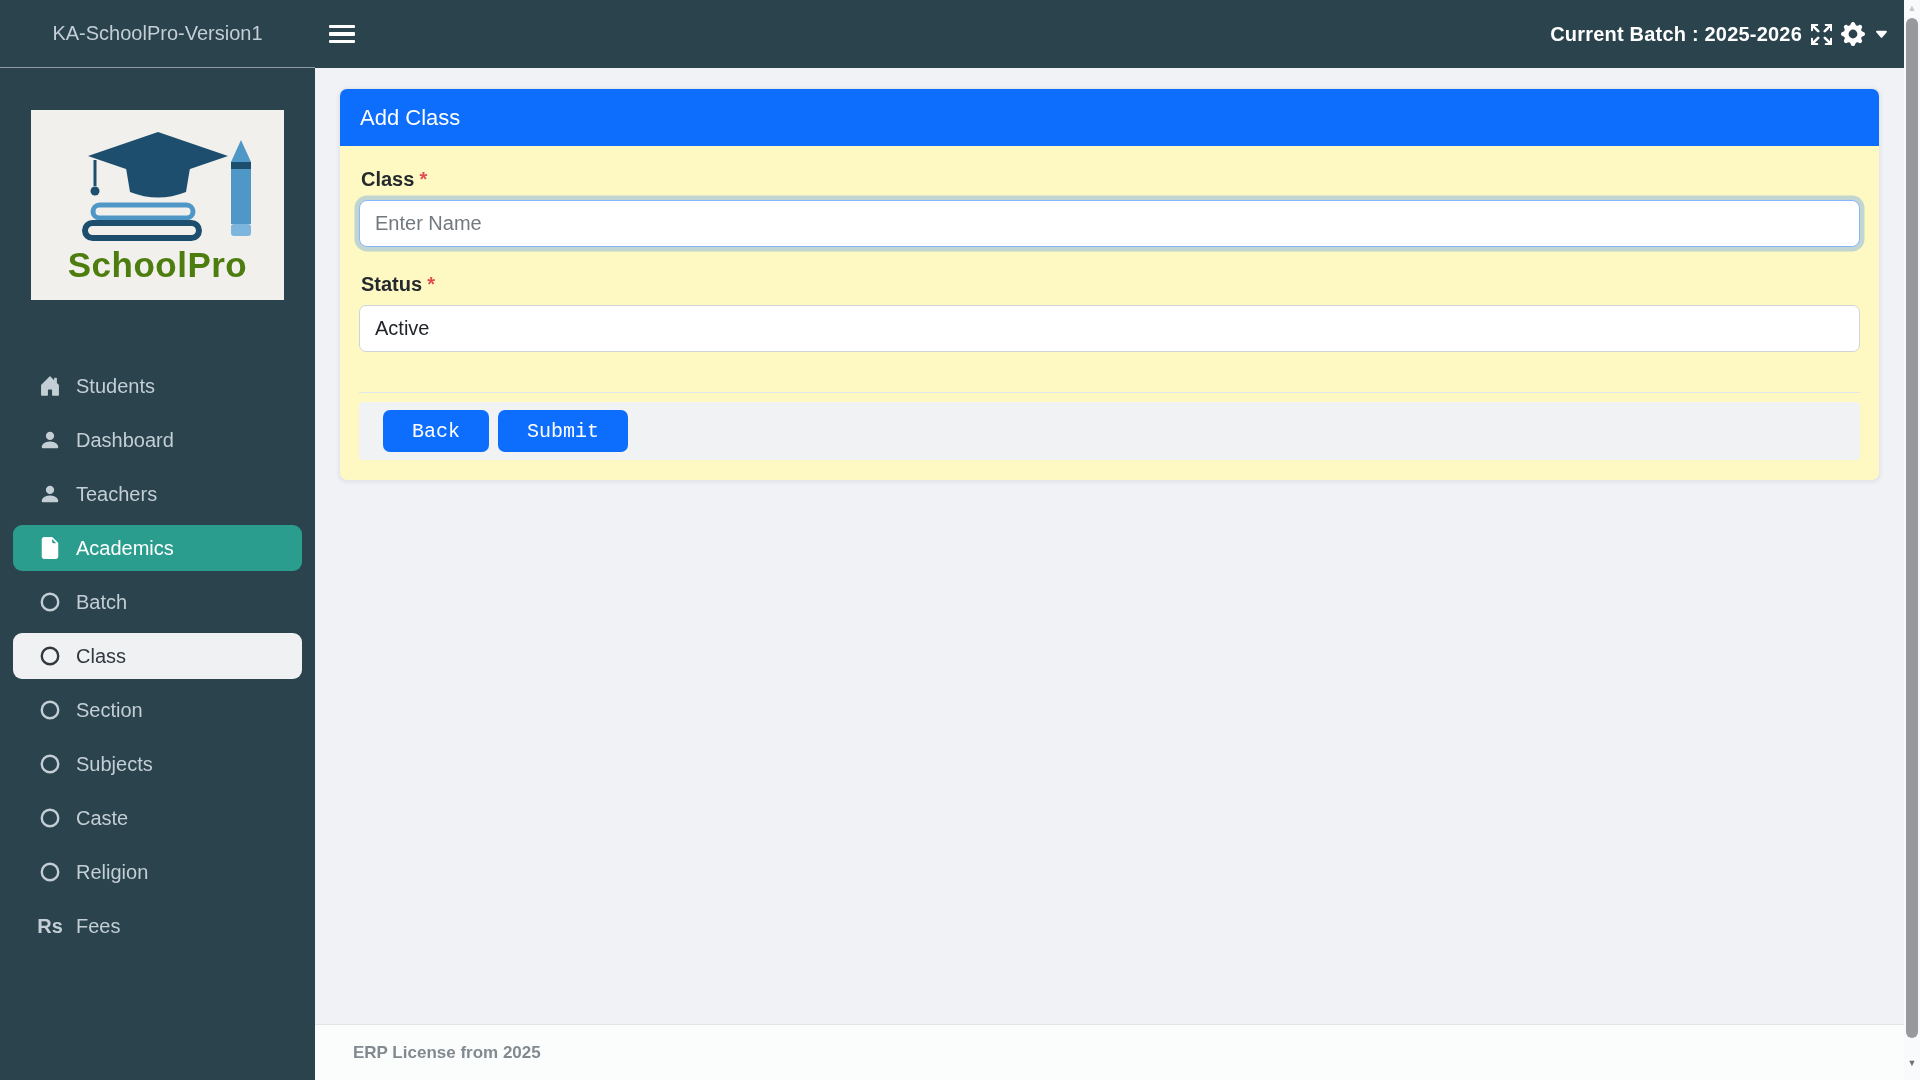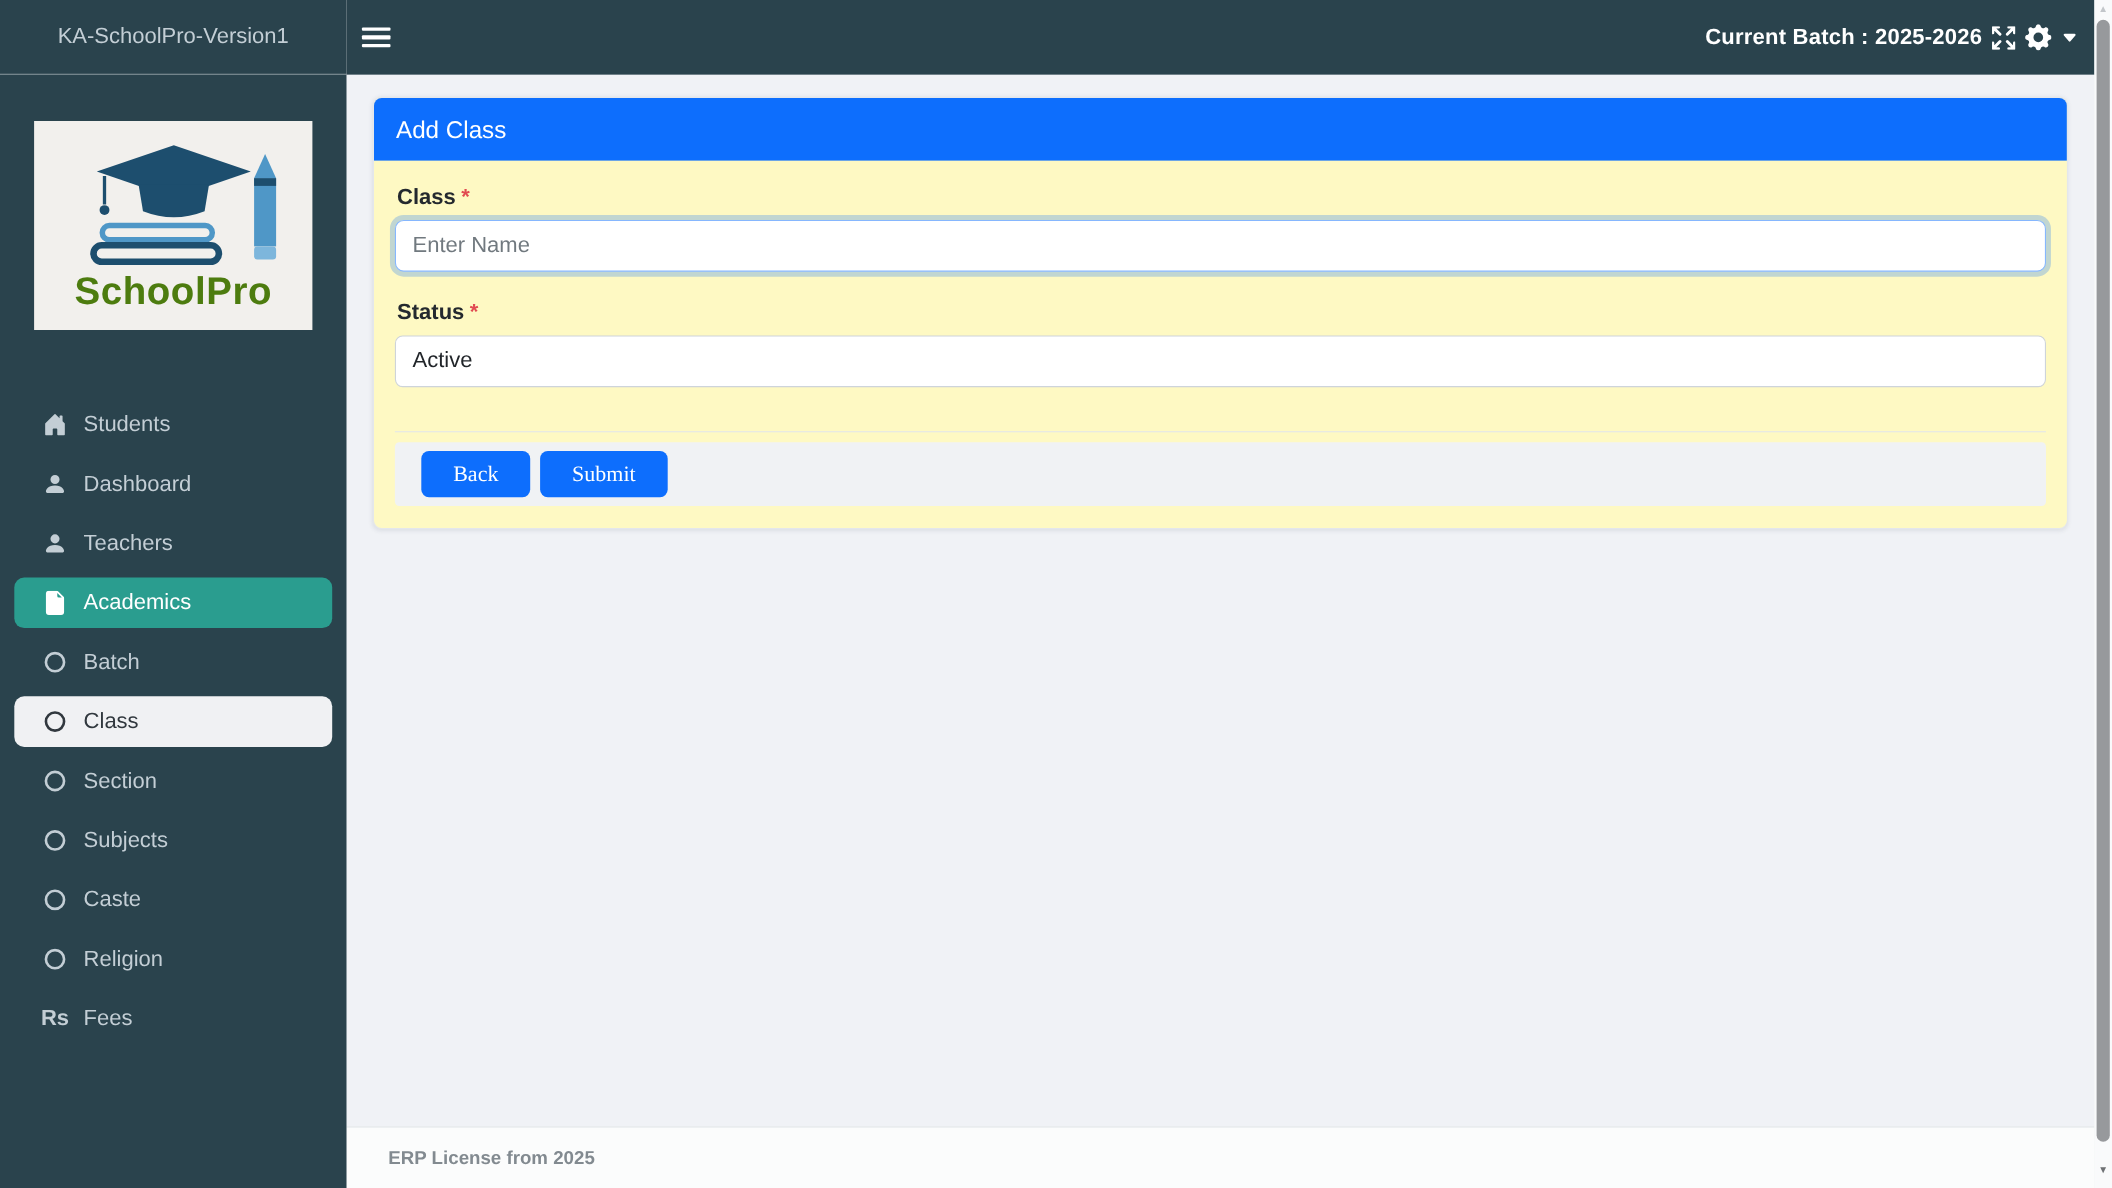--- a/index.html
+++ b/index.html
@@ -67,21 +67,21 @@
     display:flex; align-items:center; padding:0 15px; font-size:20px; color:#212529;
     margin-bottom:40px; cursor:pointer;
   }
   .card-divider { border:0; border-top:1px solid #e3e6e9; margin:0 0 9px; }
   .action-strip {
     background:#f0f2f4; border-radius:4px; height:58px; display:flex; align-items:center;
     padding-left:24px; gap:9px; margin-bottom:20px;
   }
   .btn {
     background:#0d6efd; border:none; color:#fff; font-size:20px; border-radius:7px;
-    height:42px; padding:0 29px; cursor:pointer; font-family:Liberation Serif, serif;
+    height:42px; padding:0 29px; cursor:pointer; font-family:Liberation Mono, monospace;
   }
 
   
   .page-footer {
     position:absolute; left:315px; bottom:0; right:16px; height:56px; background:#fbfcfc;
     border-top:1px solid #e0e4e7; display:flex; align-items:center; padding-left:38px;
     color:#828a90; font-weight:700; font-size:17px;
   }
 
   

